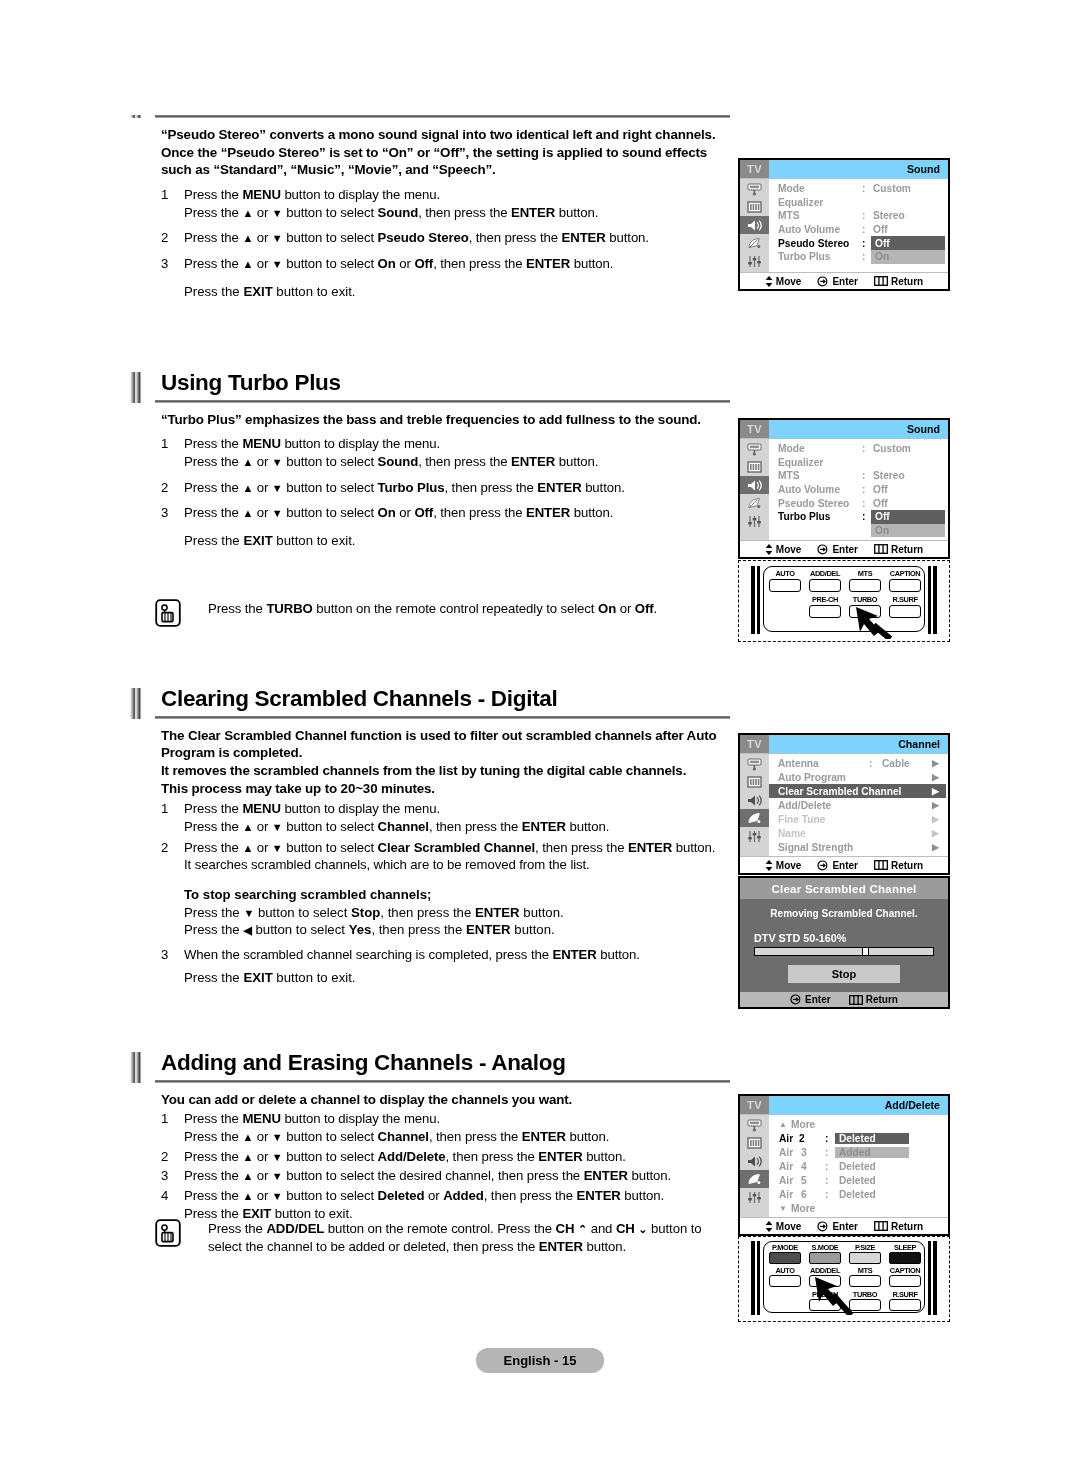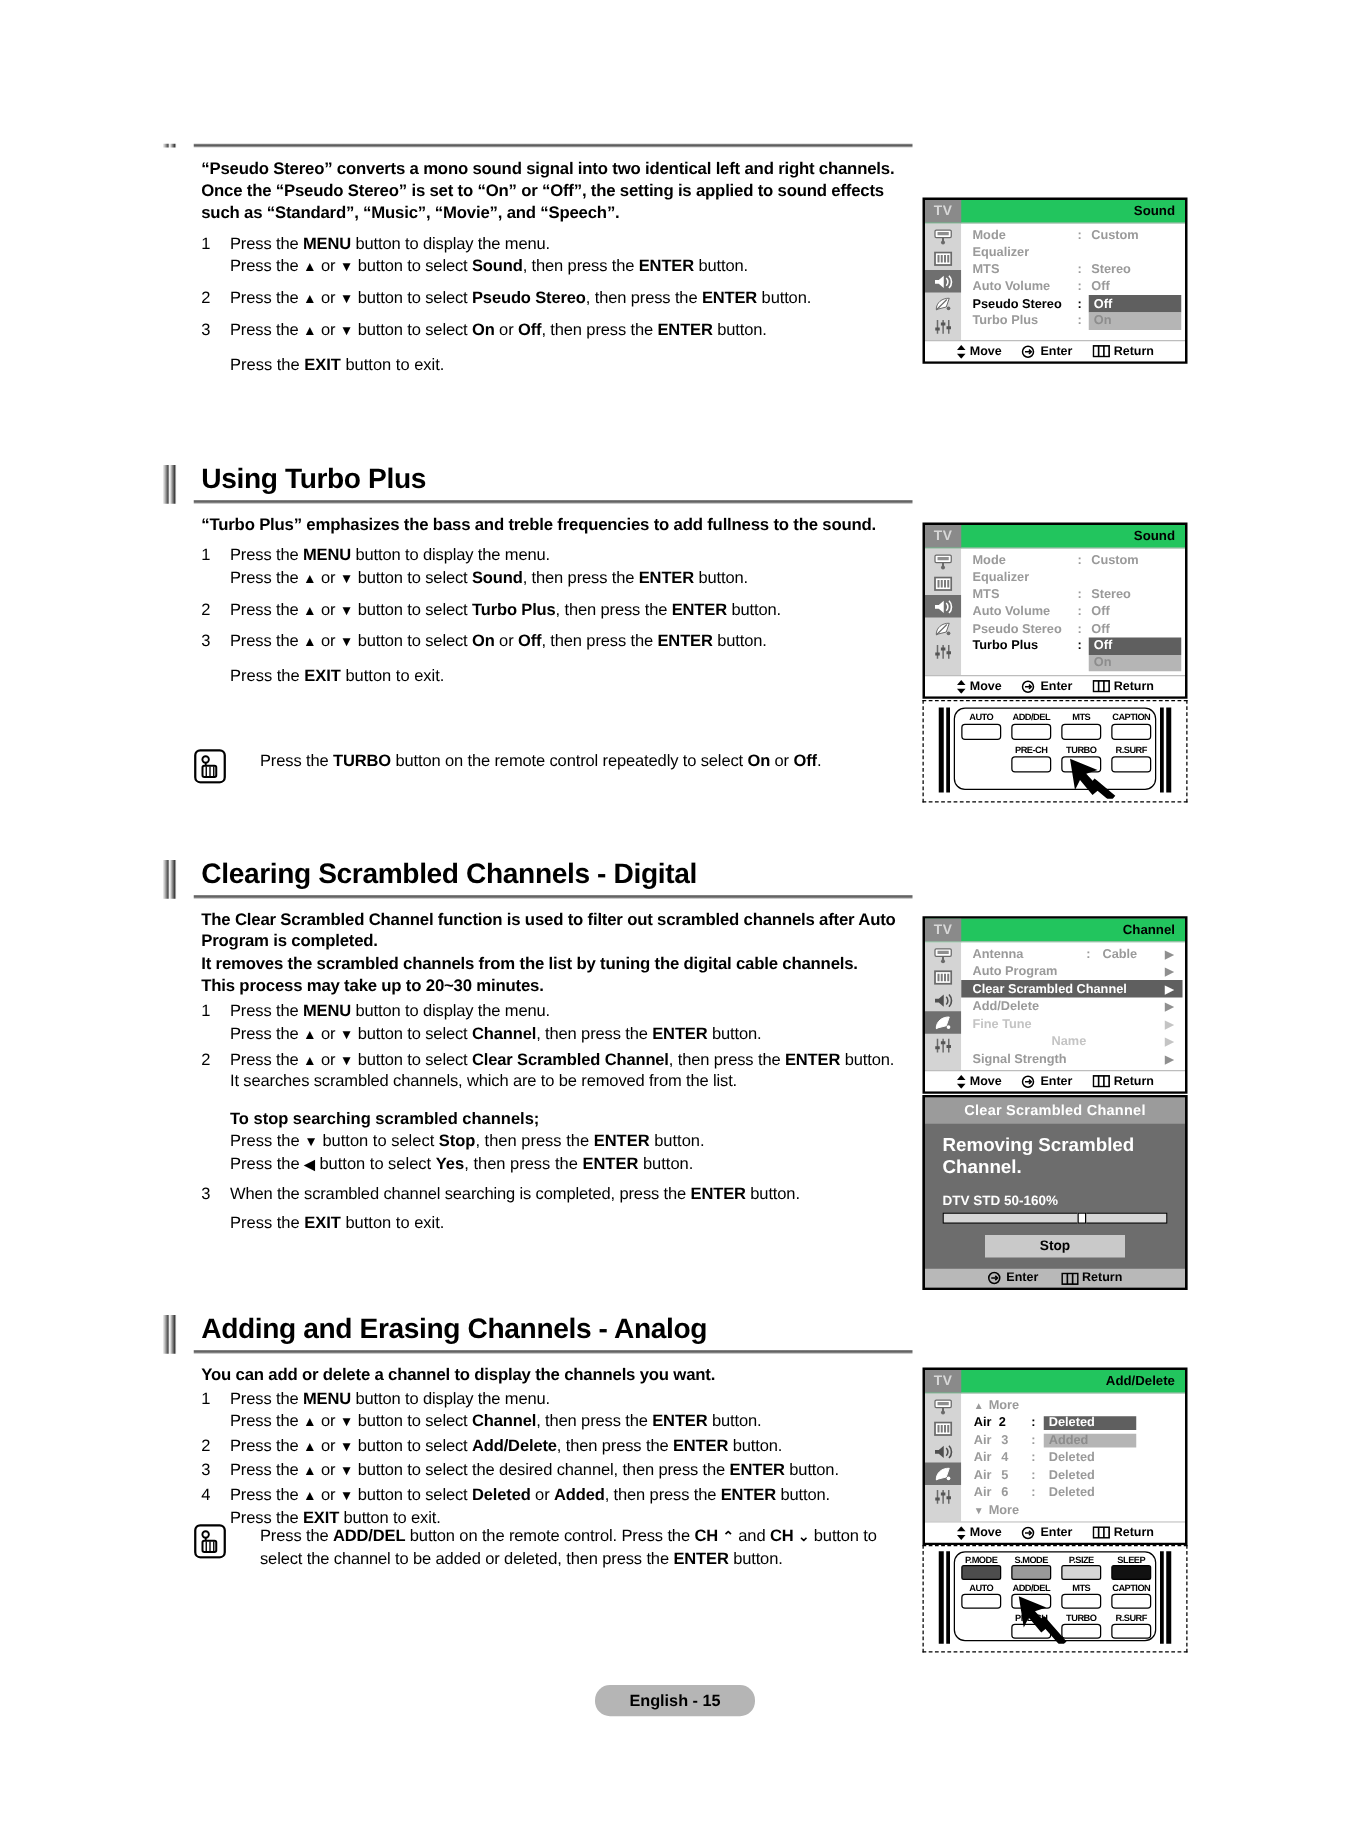--- a/index.html
+++ b/index.html
@@ -53,21 +53,21 @@
 
   
   .osd {
     position: absolute;
     border: 2px solid #000;
     background: #ffffff;
     font-size: 10.2px;
     font-weight: bold;
     width: 212px;
   }
-  .osd-top { display: flex; height: 19px; background: #22c55e; border-bottom: 1px solid #bdbdbd; }
+  .osd-top { display: flex; height: 19px; background: #7dd3fc; border-bottom: 1px solid #bdbdbd; }
   .osd-tv {
     width: 29px; background: #8a8a8a; color: #d8d8d8;
     display: flex; align-items: center; justify-content: center;
     font-size: 11px; font-weight: bold; letter-spacing: 0.4px;
   }
   .osd-top-title { flex: 1; display: flex; align-items: center; justify-content: flex-end;
     padding-right: 8px; color: #000; font-size: 10.6px; }
   .osd-mid { display: flex; }
   .osd-rail { width: 29px; background: #d4d4d4; padding: 1px 0 2px; }
   .rail-cell { height: 18px; display: flex; align-items: center; justify-content: center; }
@@ -100,21 +100,21 @@
 
   
   .dialog {
     position: absolute; border: 2px solid #000; width: 212px; background: #6d6d6d;
   }
   .dlg-title {
     background: #9b9b9b; color: #fff; text-align: center; font-weight: bold;
     font-size: 11.6px; padding: 4px 0 4px; letter-spacing: 0.2px;
   }
   .dlg-body { padding: 9px 14px 9px; }
-  .dlg-msg { color: #fff; font-size: 15px; font-weight: bold; text-align: left; margin-bottom: 13px; }
+  .dlg-msg { color: #fff; font-size: 10px; font-weight: bold; text-align: center; margin-bottom: 13px; }
   .dlg-row { display: flex; color: #fff; font-size: 10.8px; font-weight: bold; margin-bottom: 3px; }
   .pbar { height: 9px; background: #d6d6d6; border: 1.5px solid #000; position: relative; }
   .pbar .knob { position: absolute; top: -1.5px; width: 7px; height: 9px; background: #fff; border: 1.5px solid #000; }
   .dlg-btn { margin: 9px auto 0; width: 112px; background: #c9c9c9; color: #000;
              text-align: center; font-size: 11px; font-weight: bold; padding: 3px 0; }
   .dlg-foot { background: #b8b8b8; display: flex; align-items: center; justify-content: center;
               gap: 18px; font-size: 10px; font-weight: bold; padding: 2px 0; }
 
   
   .remote-box {
@@ -609,21 +609,21 @@
 
           <div class="osd-row" style="padding-left:9px;height:14px;">
               <span class="g-lbl dim">Fine Tune</span>
             </div>
           <div class="osd-row" style="height:14px;"></div>
           <div class="osd-row" style="height:14px;"></div>
           <div class="osd-row" style="padding:0 9px 0 0;height:14px;justify-content:flex-end;">
               <span class="ch-arrow dim">▶</span>
             </div>
 
-          <div class="osd-row" style="padding-left:9px;height:14px;justify-content:flex-end;">
+          <div class="osd-row" style="padding-left:9px;height:14px;">
               <span class="g-lbl dim">Name</span>
             </div>
           <div class="osd-row" style="height:14px;"></div>
           <div class="osd-row" style="height:14px;"></div>
           <div class="osd-row" style="padding:0 9px 0 0;height:14px;justify-content:flex-end;">
               <span class="ch-arrow dim">▶</span>
             </div>
 
           <div class="osd-row" style="padding-left:9px;height:14px;">
               <span class="g-lbl">Signal Strength</span>

